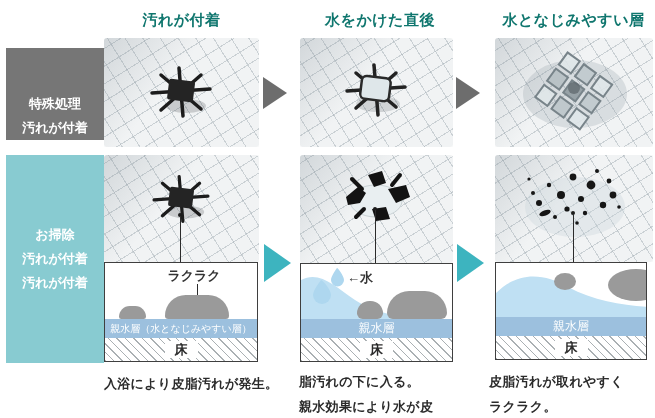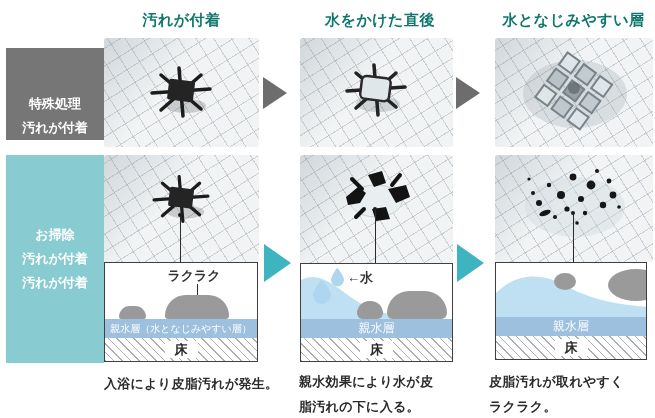--- a/index.html
+++ b/index.html
@@ -218,21 +218,21 @@
     <div class="band" style="top:54px;height:19px;font-size:12px;">親水層</div>
     <div class="hatch" style="top:73px;">
       <span class="floor-chip">床</span>
     </div>
   </div>
 
   <div class="caption" style="left:104px;top:372px;">
     <div>入浴により皮脂汚れが発生。</div>
   </div>
   <div class="caption" style="left:299px;top:370px;">
+    <div>脂汚れの下に入る。</div>
     <div>親水効果により水が皮</div>
-    <div>脂汚れの下に入る。</div>
   </div>
   <div class="caption" style="left:489px;top:370px;">
     <div>皮脂汚れが取れやすく</div>
     <div>ラクラク。</div>
   </div>
 
 </div>
 
 </body></html>

